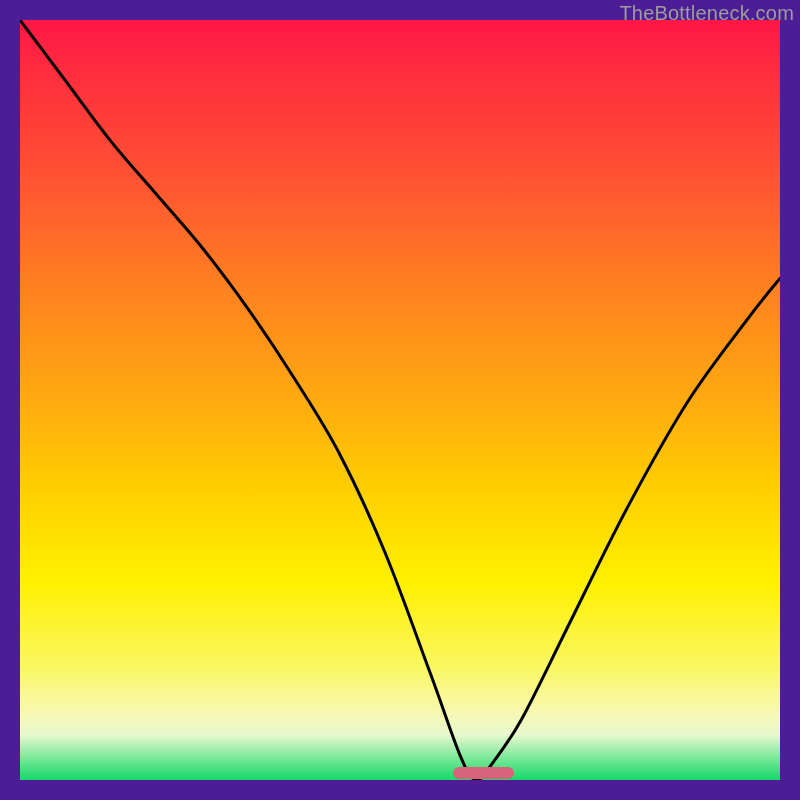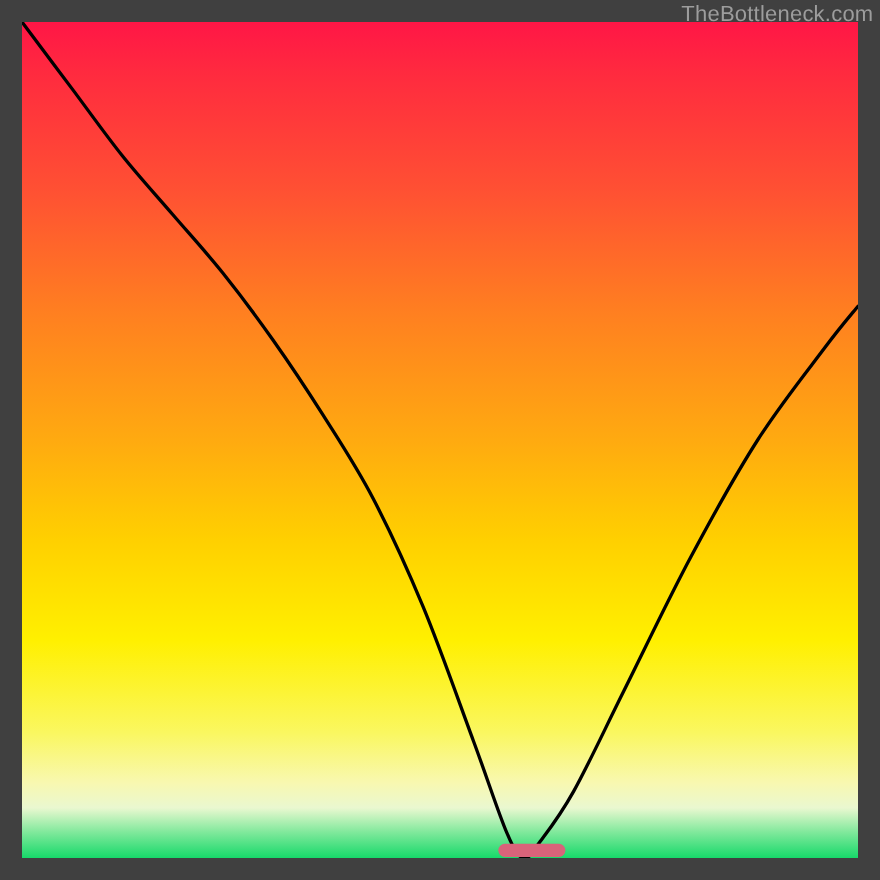--- a/index.html
+++ b/index.html
@@ -8,21 +8,21 @@
     width: 800px;
     height: 800px;
     background: #000;
     overflow: hidden;
     font-family: Arial, Helvetica, sans-serif;
   }
   .frame {
     position: relative;
     width: 800px;
     height: 800px;
-    background: #404040;
+    background: #4c1d95;
   }
   .plot {
     position: absolute;
     left: 20px;
     top: 20px;
     width: 760px;
     height: 760px;
     background: linear-gradient(to bottom,
       #ff1646 0%,
       #ff2a3f 6%,

